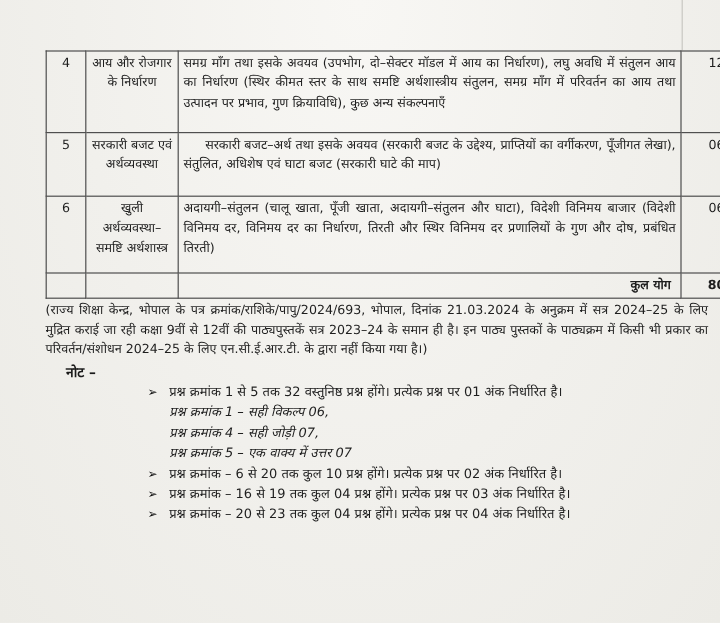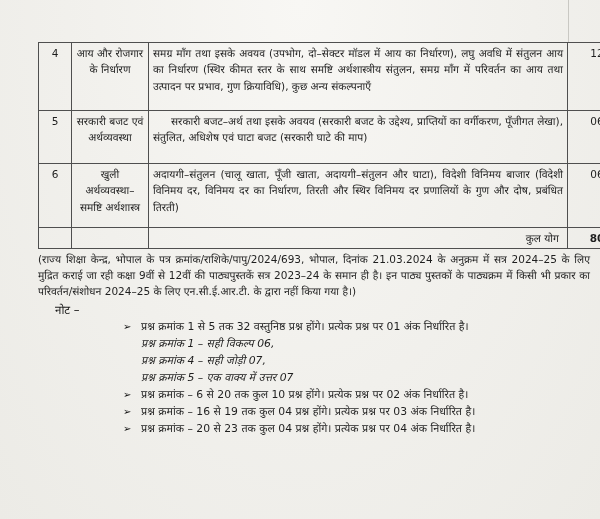--- a/index.html
+++ b/index.html
@@ -37,33 +37,33 @@
   }
   td.sn{width:24px;text-align:center;}
   td.topic{width:68px;text-align:center;padding:2px 2px;margin-left:10px;}
   td.desc{width:410px;text-align:justify;}
   td.marks{width:50px;text-align:center;}
   tr.row4{height:68px;}
   tr.row5{height:53px;}
   tr.row5 td.desc{text-indent:18px;}
   tr.row6{height:64px;}
   tr.total{height:19px;}
-  tr.total td.desc{text-align:right;font-weight:normal;padding-right:8px;text-indent:0;padding-left:14px;}
+  tr.total td.desc{text-align:right;font-weight:bold;padding-right:8px;text-indent:0;padding-left:14px;}
   tr.total td.marks{font-weight:bold;}
   
   .ref-note{
     position:absolute;left:38px;top:252px;width:552px;
     font-size:10.5px;line-height:1.52;
     text-align:justify;
     color:#1e1e1e;
   }
   
   .note-heading{
     position:absolute;left:55px;top:302px;
-    font-size:11.5px;font-weight:normal;color:#1a1a1a;
+    font-size:11.5px;font-weight:bold;color:#1a1a1a;
   }
   .note-list{
     position:absolute;left:85px;top:318px;width:490px;
     font-size:10.8px;color:#1e1e1e;margin-left:38px;
   }
   .note-line{
     height:17px;line-height:17px;
     white-space:nowrap;
   }
   .note-line .marker{

